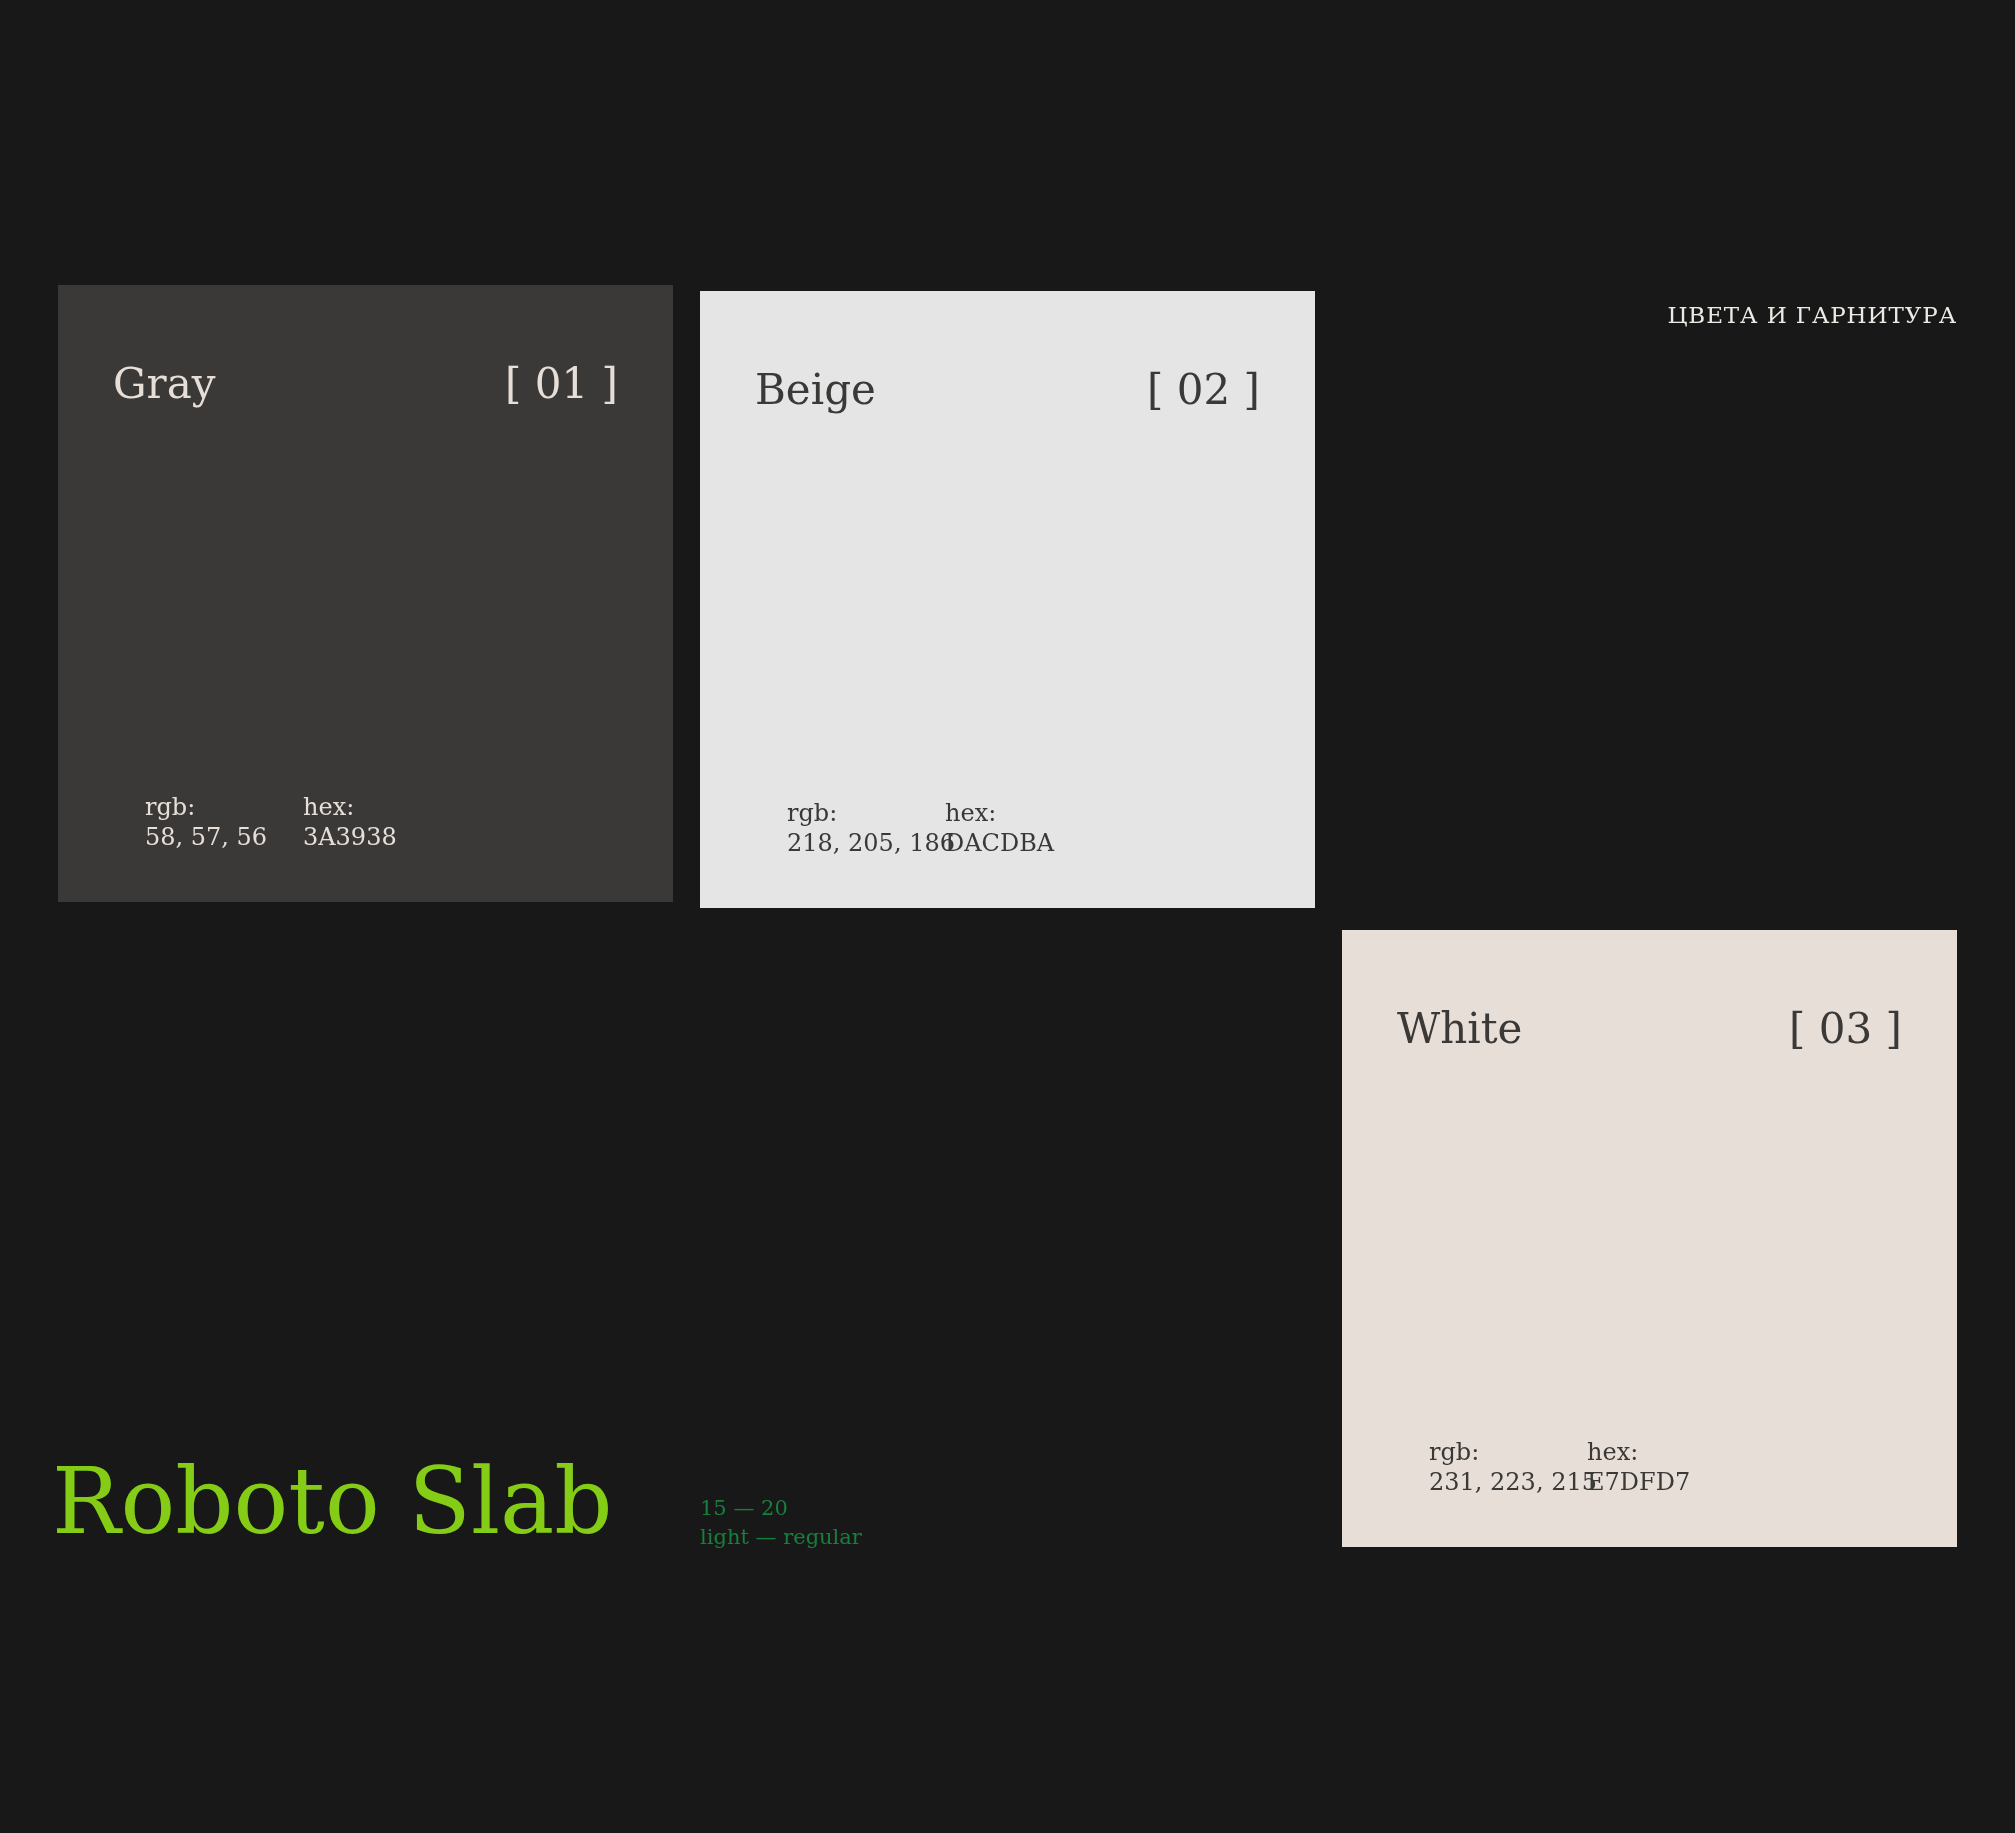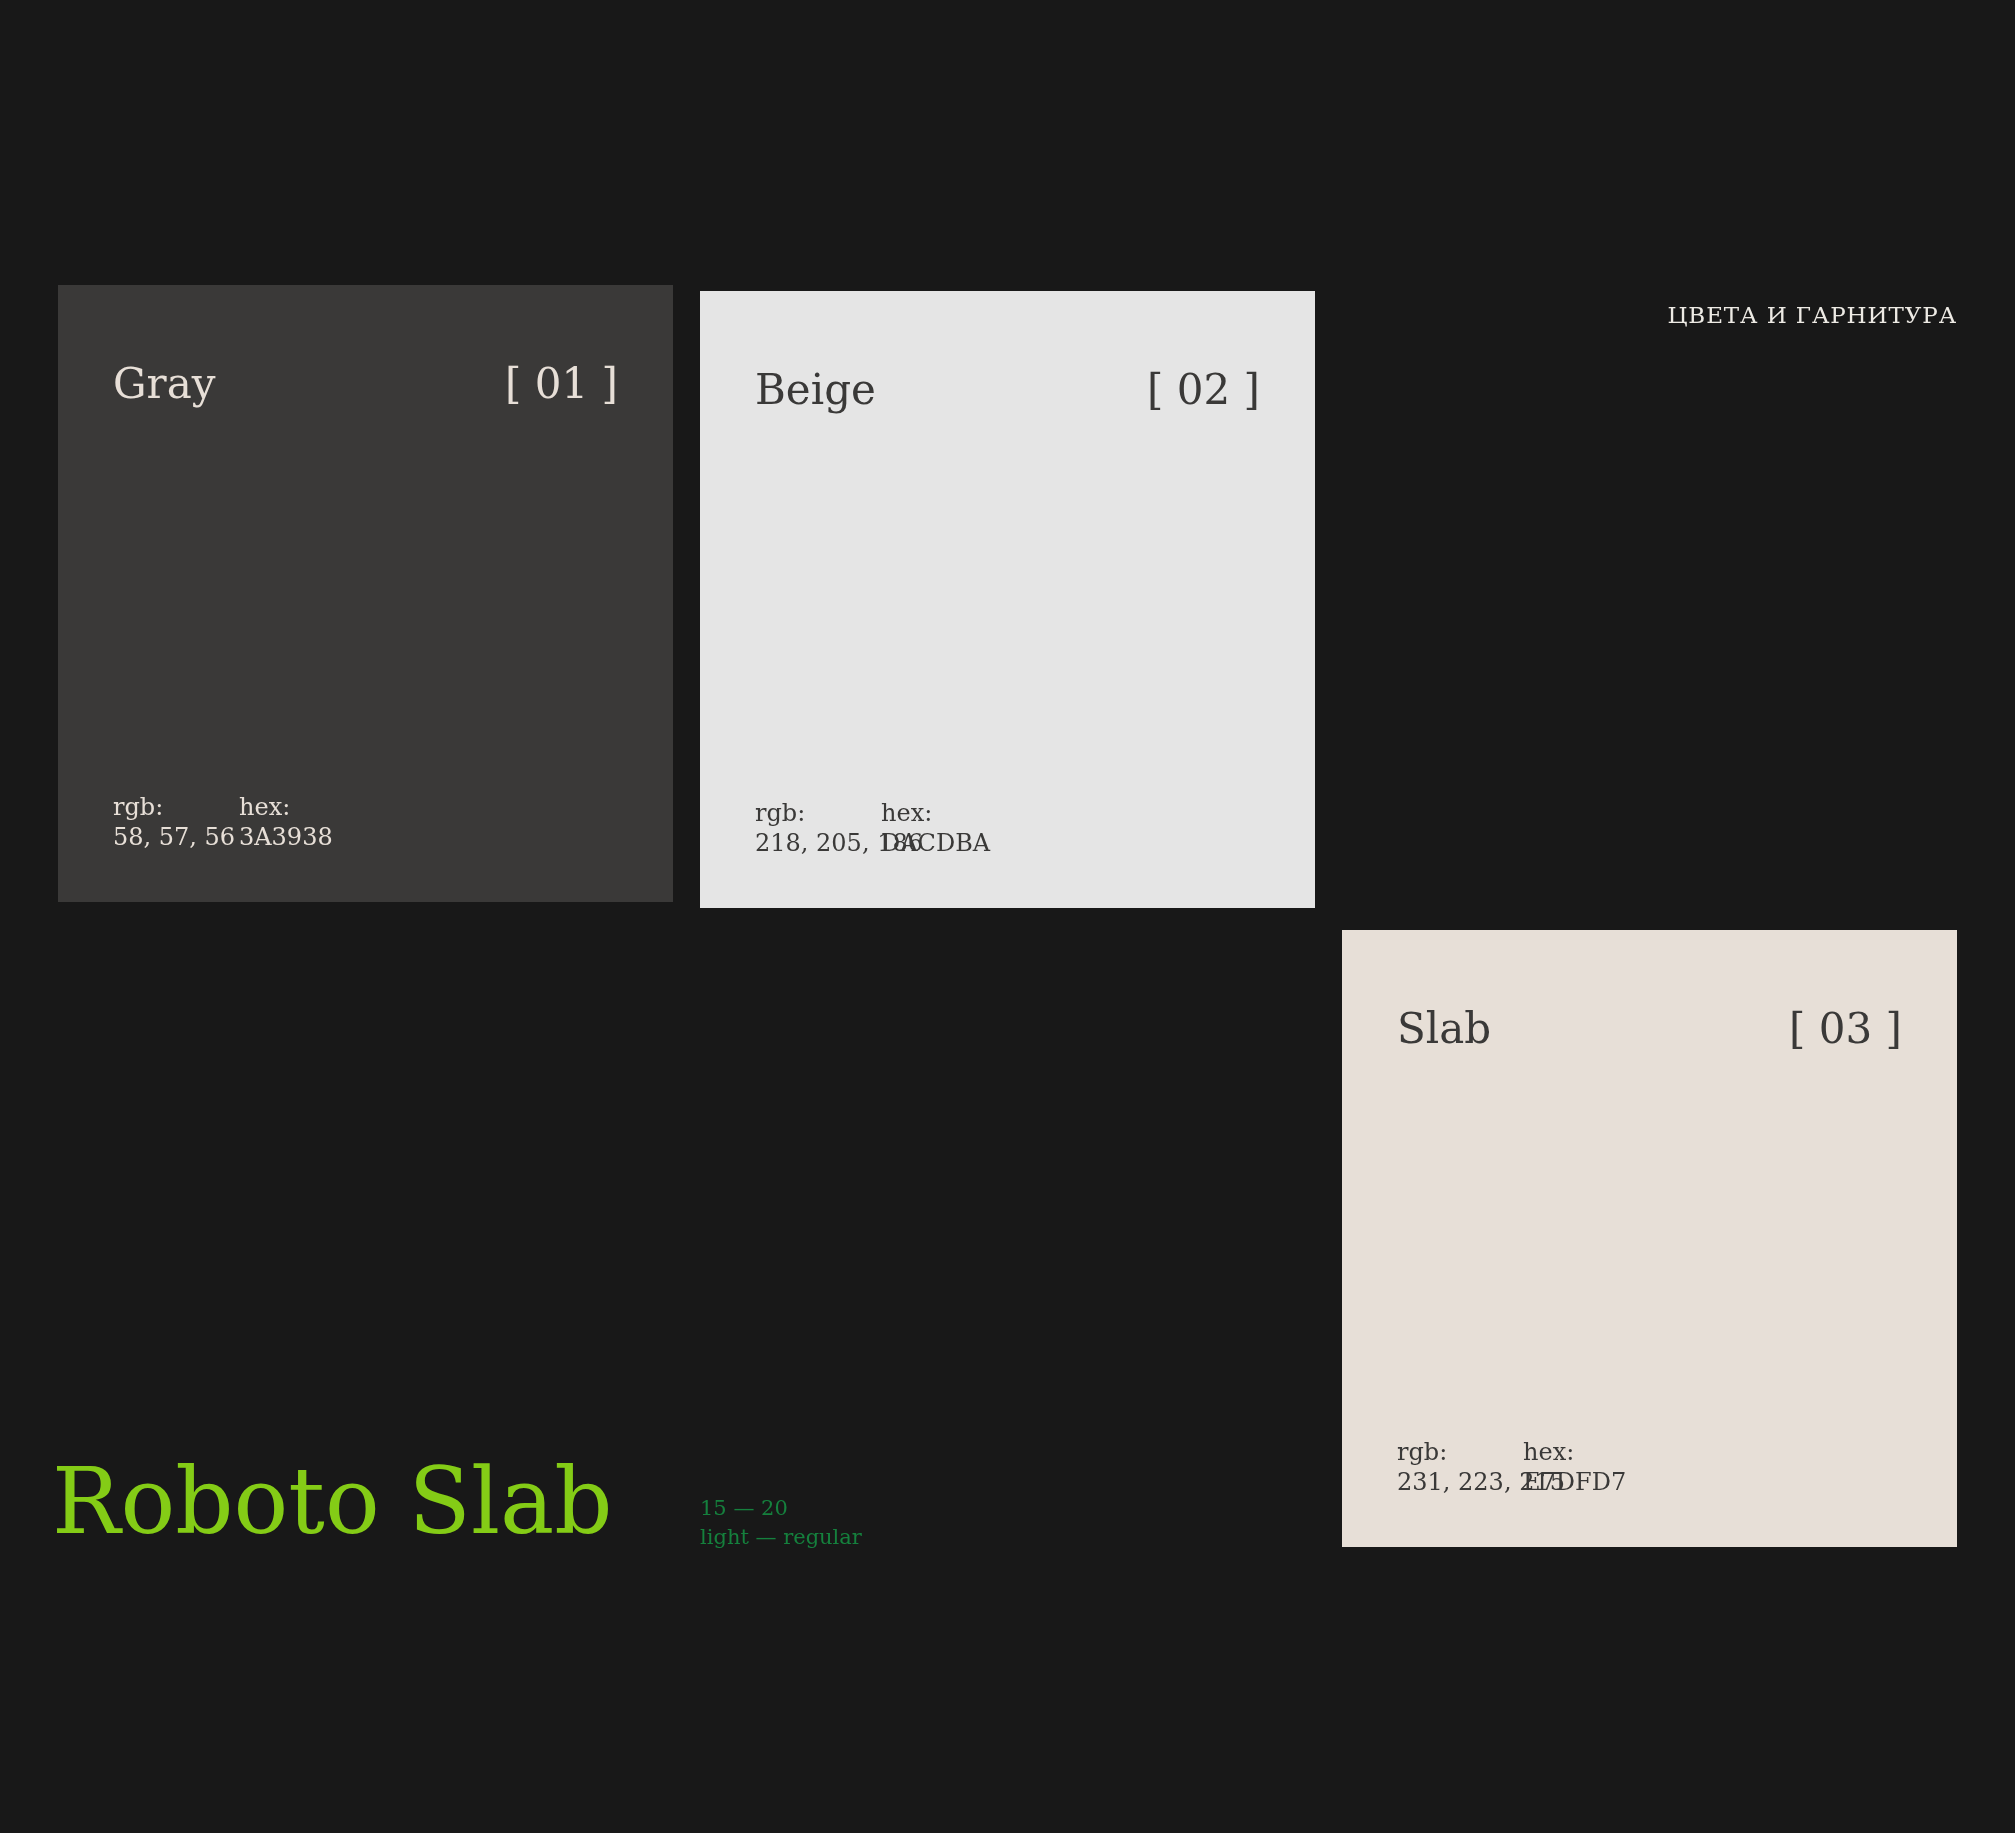--- a/index.html
+++ b/index.html
@@ -51,21 +51,21 @@
     white-space: nowrap;
   }
 
   .card-foot {
     position: absolute;
     left: 55px;
     right: 55px;
     bottom: 50px;
     display: flex;
   }
-  .val-col { width: 126px; }
+  .val-col { width: 126px; margin-left: 32px; }
   .val-col + .val-col { width: auto; }
   .val-label, .val-value {
     font-size: 24px;
     line-height: 30px;
     white-space: nowrap;
   }
 
   
   .font-name {
     position: absolute;
@@ -122,21 +122,21 @@
     </div>
     <div class="val-col">
       <div class="val-label">hex:</div>
       <div class="val-value">DACDBA</div>
     </div>
   </footer>
 </section>
 
 <section class="card card--white">
   <header class="card-head">
-    <span class="card-title">Slab</span>
+    <span class="card-title">White</span>
     <span class="card-index">[ 03 ]</span>
   </header>
   <footer class="card-foot">
     <div class="val-col">
       <div class="val-label">rgb:</div>
       <div class="val-value">231, 223, 215</div>
     </div>
     <div class="val-col">
       <div class="val-label">hex:</div>
       <div class="val-value">E7DFD7</div>

